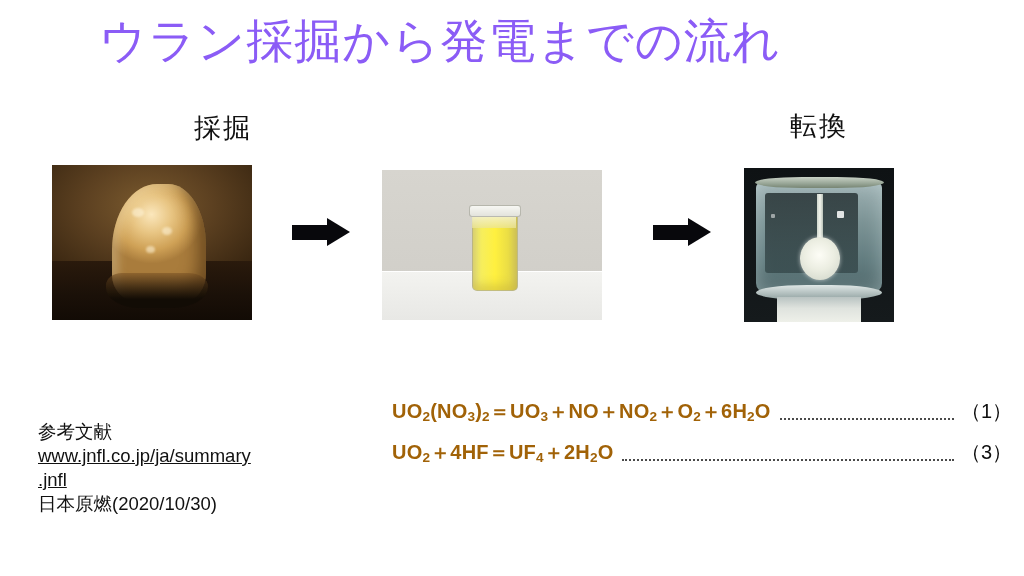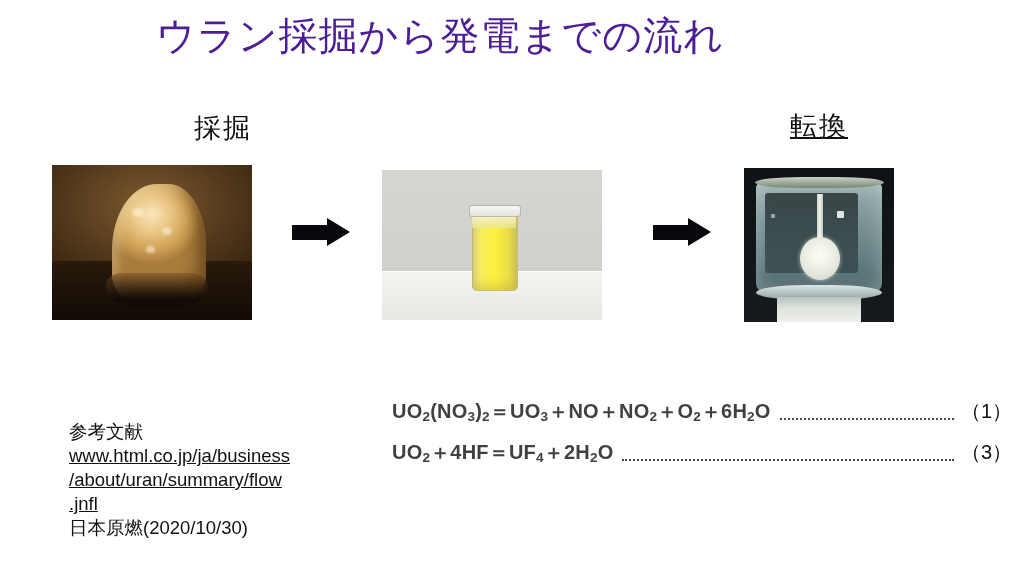--- a/index.html
+++ b/index.html
@@ -21,40 +21,40 @@
     background: #ffffff;
   }
 
   
   #slide-title {
     position: absolute;
     top: 12px;
     left: 0;
     width: 880px;
     text-align: center;
-    font-size: 39px;
+    font-size: 47px;
     line-height: 1.25;
     letter-spacing: 1px;
-    color: #4c1d95;
+    color: #8b5cf6;
     font-weight: 400;
     white-space: nowrap;
   }
 
   
   .stage-label {
     position: absolute;
     font-size: 27px;
     letter-spacing: 2px;
     color: #111111;
     text-align: center;
     white-space: nowrap;
   }
   #stage-label-0 { top: 110px; left: 52px;  width: 200px; text-align: right; }
   #stage-label-1 { top: 110px; left: 392px; width: 200px; }
-  #stage-label-2 { top: 108px; left: 744px; width: 150px; text-decoration: underline; }
+  #stage-label-2 { top: 108px; left: 744px; width: 150px; }
 
   
   .photo {
     position: absolute;
     overflow: hidden;
     background: #ffffff;
   }
   #photo-ore   { left: 52px;  top: 165px; width: 200px; height: 155px; }
   #photo-yellowcake { left: 382px; top: 170px; width: 220px; height: 150px; }
   #photo-conversion { left: 744px; top: 168px; width: 150px; height: 154px; }
@@ -210,21 +210,20 @@
 
   
   #references {
     position: absolute;
     left: 38px;
     top: 420px;
     width: 270px;
     font-size: 18.5px;
     line-height: 1.30;
     color: #111111;
-    margin-left: 31px;
   }
   #references .ref-heading { display: block; }
   #references .ref-url {
     display: block;
     text-decoration: underline;
     word-break: break-all;
   }
   #references .ref-source { display: block; }
 
   
@@ -236,21 +235,21 @@
   }
   .eq-row {
     display: flex;
     align-items: baseline;
     height: 41px;
   }
   .eq-body {
     font-size: 20px;
     font-weight: 600;
     letter-spacing: .2px;
-    color: #404040;
+    color: #a16207;
     white-space: nowrap;
   }
   .eq-body sub {
     font-size: 68%;
     vertical-align: -.22em;
     font-weight: 600;
   }
   .eq-leader {
     flex: 1 1 auto;
     margin: 0 7px 0 9px;
@@ -316,22 +315,21 @@
     <div class="shaft"></div>
     <div class="head"></div>
   </div>
   <div class="flow-arrow" id="arrow-1">
     <div class="shaft"></div>
     <div class="head"></div>
   </div>
 
   <div id="references">
     <span class="ref-heading">参考文献</span>
-    <span class="ref-url">www.html.co.jp/ja/business</span>
-    <span class="ref-url">/about/uran/summary/flow</span>
+    <span class="ref-url">www.jnfl.co.jp/ja/summary</span>
     <span class="ref-url">.jnfl</span>
     <span class="ref-source">日本原燃(2020/10/30)</span>
   </div>
 
   <div id="equations">
       <div class="eq-row">
         <span class="eq-body">UO<sub>2</sub>(NO<sub>3</sub>)<sub>2</sub>＝UO<sub>3</sub>＋NO＋NO<sub>2</sub>＋O<sub>2</sub>＋6H<sub>2</sub>O</span>
         <span class="eq-leader"></span>
         <span class="eq-num">（1）</span>
       </div>

